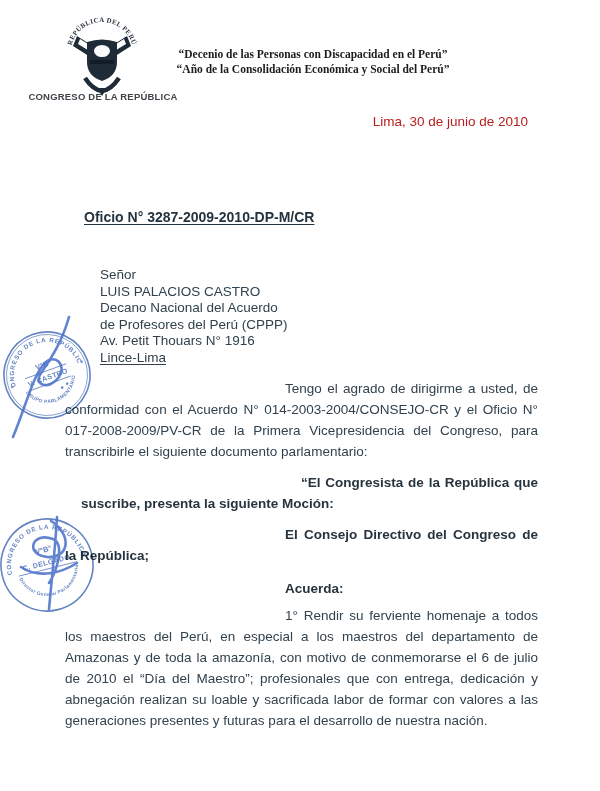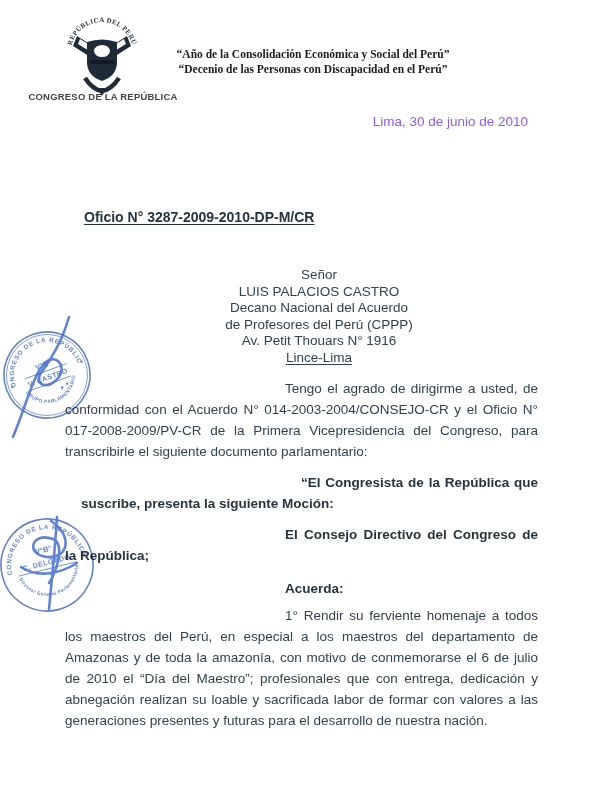--- a/index.html
+++ b/index.html
@@ -14,28 +14,28 @@
   .crest-arc{font-family:"Liberation Serif","DejaVu Serif",serif;font-size:6.8px;font-weight:bold;fill:#2a3440;letter-spacing:.4px;}
   .crest-label{
     position:absolute;left:18px;top:91px;width:170px;text-align:center;
     font-size:9.5px;font-weight:600;color:#3f4449;letter-spacing:.2px;
   }
   .motto{
     position:absolute;left:158px;top:47px;width:310px;text-align:center;
     font-family:"Liberation Serif","DejaVu Serif",serif;
     font-size:11.5px;font-weight:bold;color:#1c1c1c;line-height:15px;
   }
-  .date-line{position:absolute;top:114px;right:72px;font-size:13.5px;color:#8b5cf6;}
+  .date-line{position:absolute;top:114px;right:72px;font-size:13.5px;color:#b91c1c;}
   
   .content{position:absolute;left:65px;top:209px;width:473px;}
   .reference{
     margin-left:19px;font-size:14px;font-weight:bold;color:#24333e;
     text-decoration:underline;text-underline-offset:2px;
   }
-  .addressee{margin-left:35px;margin-top:42px;font-size:13.5px;line-height:16.5px;text-align:center;}
+  .addressee{margin-left:35px;margin-top:42px;font-size:13.5px;line-height:16.5px;}
   .addressee .underlined{text-decoration:underline;text-underline-offset:2px;}
   .para{
     margin:0;font-size:13.5px;line-height:21px;text-align:justify;
     text-indent:220px;color:#31424e;
   }
   .para.bold{font-weight:bold;color:#26343f;}
   .p-intro{margin-top:12px;}
   .p-quote{margin-top:10px;margin-left:16px;}
   .p-council{margin-top:10px;}
   .p-acuerda{margin-top:12px;}
@@ -69,22 +69,22 @@
     <path d="M61,27 L48,35 L50,40 L63,32 Z" fill="#ffffff"></path>
     <path d="M24,30 Q39,25 54,30 L54,50 Q54,64 39,69 Q24,64 24,50 Z" fill="#202b38"></path>
     <ellipse cx="39" cy="39" rx="9.5" ry="7.5" fill="#fafafa" stroke="#202b38" stroke-width="3"></ellipse>
     <path d="M27,48 L51,48 L51,52 L27,52 Z" fill="#131b26"></path>
     <path d="M22,66 Q30,78 39,79 Q48,78 56,66" stroke="#202b38" stroke-width="4.5" fill="none"></path>
     <path d="M34,76 L44,76 L39,84 Z" fill="#202b38"></path>
   </svg>
   <div class="crest-label">CONGRESO DE LA REPÚBLICA</div>
 
   <div class="motto">
+    <div>“Decenio de las Personas con Discapacidad en el Perú”</div>
     <div>“Año de la Consolidación Económica y Social del Perú”</div>
-    <div>“Decenio de las Personas con Discapacidad en el Perú”</div>
   </div>
 
   <div class="date-line">Lima, 30 de junio de 2010</div>
 
   <div class="content">
     <div class="reference">Oficio N° 3287-2009-2010-DP-M/CR</div>
 
     <div class="addressee">
       <div>Señor</div>
       <div>LUIS PALACIOS CASTRO</div>

